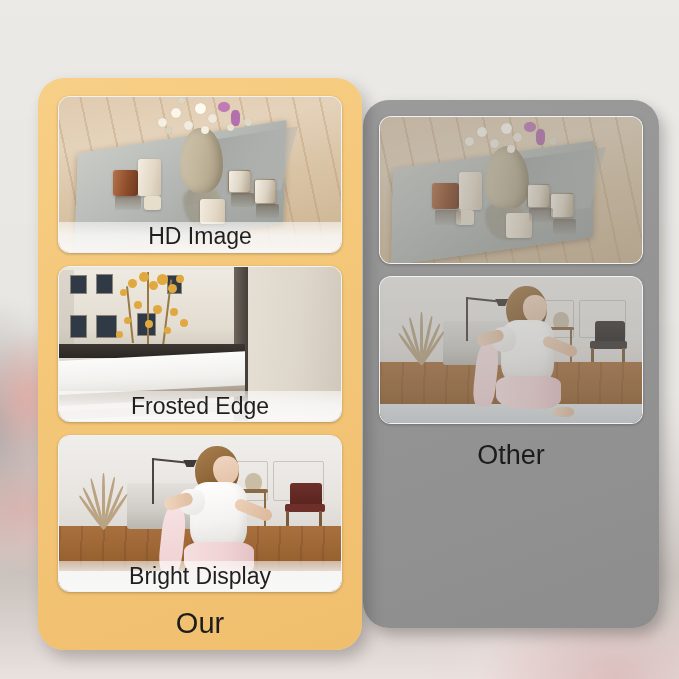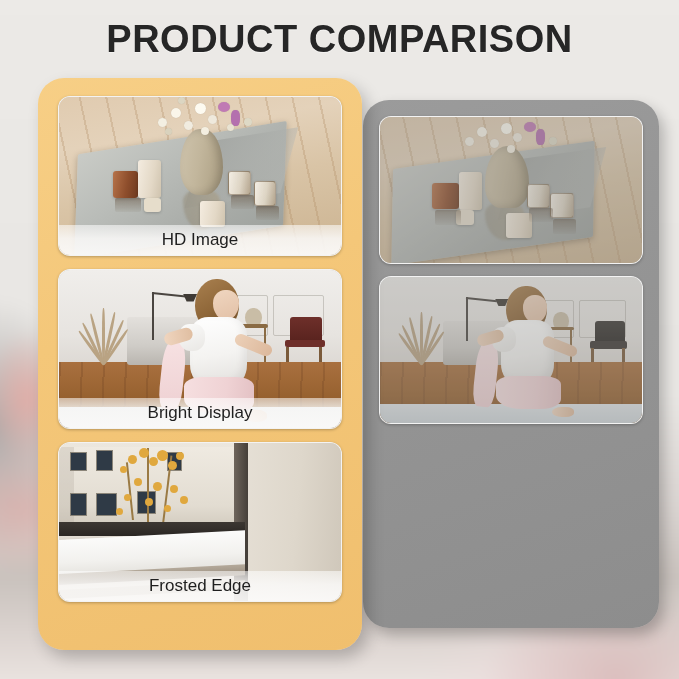--- a/index.html
+++ b/index.html
@@ -87,21 +87,21 @@
   .panel-our .card { margin-bottom: 13px; }
   .panel-other .card { margin-bottom: 12px; }
 
   .photo { position: absolute; inset: 0; overflow: hidden; }
 
   .card-label {
     position: absolute; left: 0; right: 0; bottom: 0;
     height: 30px;
     background: linear-gradient(180deg, rgba(255,255,255,.55) 0%, rgba(250,249,248,.88) 45%, rgba(252,251,250,.93) 100%);
     display: flex; align-items: center; justify-content: center;
-    font-size: 17px;
+    font-size: 23px;
     color: #1f1f1f;
   }
   .panel-other .card-label { font-size: 16px; }
 
   
   .dim::after {
     content: "";
     position: absolute; inset: 0;
     background: rgba(136,134,132,.34);
     pointer-events: none;
@@ -295,21 +295,20 @@
   .sy-foot { position:absolute; left:60%; top:88%; width:18%; height:8%;
     background: linear-gradient(100deg,#f0d6c0,#dcb89b); border-radius:50% 40% 40% 50%; }
 </style>
 </head>
 <body>
 
 <div id="stage">
 
   <div class="bg-blur"></div>
 
-  <div class="title">PRODUCT COMPARISON</div>
 
   <div class="panel panel-our">
 
     <div class="card" style="height:160px">
       <div class="photo">
         <div class="scene-mirror">
           <div class="sm-planks"></div>
           <div class="sm-mirror"></div>
           <div class="sm-vase-r"></div>
           <div class="sm-vase"></div>
@@ -332,69 +331,20 @@
           <div class="sm-candle glass" style="left:60%; top:47%; width:8%;  height:15%;"></div>
           <div class="sm-candle glass" style="left:69%; top:53%; width:8%;  height:16%;"></div>
           <div class="sm-candle" style="left:50%; top:66%; width:9%;  height:16%;"></div>
           <div class="sm-candle" style="left:30%; top:64%; width:6%;  height:9%; background:#e6ddcb;"></div>
           <div class="sm-refl" style="left:20%; top:64%; width:9%; height:9%;"></div>
           <div class="sm-refl" style="left:61%; top:62%; width:8%; height:9%;"></div>
           <div class="sm-refl" style="left:70%; top:69%; width:8%; height:9%;"></div>
         </div>
       </div>
       <div class="card-label">HD Image</div>
-    </div>
-
-    <div class="card" style="height:160px">
-      <div class="photo">
-        <div class="scene-yoga">
-          <div class="sy-wall"></div>
-          <div class="sy-panel" style="left:58%; top:16%; width:16%; height:26%;"></div>
-          <div class="sy-panel" style="left:76%; top:16%; width:18%; height:26%;"></div>
-          <div class="sy-floor"></div>
-          <div class="sy-bed"></div>
-          <div class="sy-pampas">
-            <i style="left:46%; bottom:0; height:82%; transform:rotate(0deg);"></i>
-            <i style="left:46%; bottom:0; height:76%; transform:rotate(-14deg);"></i>
-            <i style="left:46%; bottom:0; height:78%; transform:rotate(12deg);"></i>
-            <i style="left:46%; bottom:0; height:68%; transform:rotate(-26deg);"></i>
-            <i style="left:46%; bottom:0; height:70%; transform:rotate(24deg);"></i>
-            <i style="left:46%; bottom:0; height:60%; transform:rotate(-36deg);"></i>
-            <i style="left:46%; bottom:0; height:62%; transform:rotate(34deg);"></i>
-          </div>
-          <div class="sy-lamp-pole"></div>
-          <div class="sy-lamp-arm"></div>
-          <div class="sy-lamp-head"></div>
-          <div class="sy-vase2"></div>
-          <div class="sy-sidetable">
-            <div class="sy-sidetable-top"></div>
-            <div class="sy-sidetable-leg" style="left:6%;"></div>
-            <div class="sy-sidetable-leg" style="right:6%;"></div>
-          </div>
-          <div class="sy-chair">
-            <div class="sy-chair-back"></div>
-            <div class="sy-chair-seat"></div>
-            <div class="sy-chair-leg" style="left:10%;"></div>
-            <div class="sy-chair-leg" style="right:10%;"></div>
-          </div>
-          <div class="sy-mat"></div>
-          <div class="sy-person">
-            <div class="sy-legBack"></div>
-            <div class="sy-hair"></div>
-            <div class="sy-face"></div>
-            <div class="sy-torso"></div>
-            <div class="sy-sleeve"></div>
-            <div class="sy-armL"></div>
-            <div class="sy-armR"></div>
-            <div class="sy-legFront"></div>
-            <div class="sy-foot"></div>
-          </div>
-        </div>
-      </div>
-      <div class="card-label">Bright Display</div>
     </div>
 
     <div class="card" style="height:160px">
       <div class="photo">
         <div class="scene-window">
           <div class="sw-wall"></div>
           <div class="sw-view">
             <div class="sw-bldg"></div>
             <div class="sw-win" style="left:6%;  top:10%; width:9%;  height:22%;"></div>
             <div class="sw-win" style="left:20%; top:8%;  width:9%;  height:24%;"></div>
@@ -426,20 +376,70 @@
           <div class="sw-post"></div>
           <div class="sw-frame-top"></div>
           <div class="sw-mirror-face"></div>
           <div class="sw-band" style="top:80%;  height:7%;"></div>
           <div class="sw-band" style="top:90%;  height:6%; background:linear-gradient(180deg,#c5bbab,#a99d8c);"></div>
         </div>
       </div>
       <div class="card-label">Frosted Edge</div>
     </div>
 
+    <div class="card" style="height:160px">
+      <div class="photo">
+        <div class="scene-yoga">
+          <div class="sy-wall"></div>
+          <div class="sy-panel" style="left:58%; top:16%; width:16%; height:26%;"></div>
+          <div class="sy-panel" style="left:76%; top:16%; width:18%; height:26%;"></div>
+          <div class="sy-floor"></div>
+          <div class="sy-bed"></div>
+          <div class="sy-pampas">
+            <i style="left:46%; bottom:0; height:82%; transform:rotate(0deg);"></i>
+            <i style="left:46%; bottom:0; height:76%; transform:rotate(-14deg);"></i>
+            <i style="left:46%; bottom:0; height:78%; transform:rotate(12deg);"></i>
+            <i style="left:46%; bottom:0; height:68%; transform:rotate(-26deg);"></i>
+            <i style="left:46%; bottom:0; height:70%; transform:rotate(24deg);"></i>
+            <i style="left:46%; bottom:0; height:60%; transform:rotate(-36deg);"></i>
+            <i style="left:46%; bottom:0; height:62%; transform:rotate(34deg);"></i>
+          </div>
+          <div class="sy-lamp-pole"></div>
+          <div class="sy-lamp-arm"></div>
+          <div class="sy-lamp-head"></div>
+          <div class="sy-vase2"></div>
+          <div class="sy-sidetable">
+            <div class="sy-sidetable-top"></div>
+            <div class="sy-sidetable-leg" style="left:6%;"></div>
+            <div class="sy-sidetable-leg" style="right:6%;"></div>
+          </div>
+          <div class="sy-chair">
+            <div class="sy-chair-back"></div>
+            <div class="sy-chair-seat"></div>
+            <div class="sy-chair-leg" style="left:10%;"></div>
+            <div class="sy-chair-leg" style="right:10%;"></div>
+          </div>
+          <div class="sy-mat"></div>
+          <div class="sy-person">
+            <div class="sy-legBack"></div>
+            <div class="sy-hair"></div>
+            <div class="sy-face"></div>
+            <div class="sy-torso"></div>
+            <div class="sy-sleeve"></div>
+            <div class="sy-armL"></div>
+            <div class="sy-armR"></div>
+            <div class="sy-legFront"></div>
+            <div class="sy-foot"></div>
+          </div>
+        </div>
+      </div>
+      <div class="card-label">Bright Display</div>
+    </div>
+
+    <div class="panel-footer">Our</div>
   </div>
 
   <div class="panel panel-other">
 
     <div class="card dim" style="height:148px">
       <div class="photo">
         <div class="scene-mirror">
           <div class="sm-planks"></div>
           <div class="sm-mirror" style="transform:skewY(-9deg) rotate(1deg) scaleX(1.04);"></div>
           <div class="sm-vase-r" style="left:40%; width:15%;"></div>
@@ -510,15 +510,16 @@
             <div class="sy-sleeve"></div>
             <div class="sy-armL"></div>
             <div class="sy-armR"></div>
             <div class="sy-legFront"></div>
             <div class="sy-foot"></div>
           </div>
         </div>
       </div>
     </div>
 
+    <div class="panel-footer">Other</div>
   </div>
 
 </div>
 
 </body></html>

